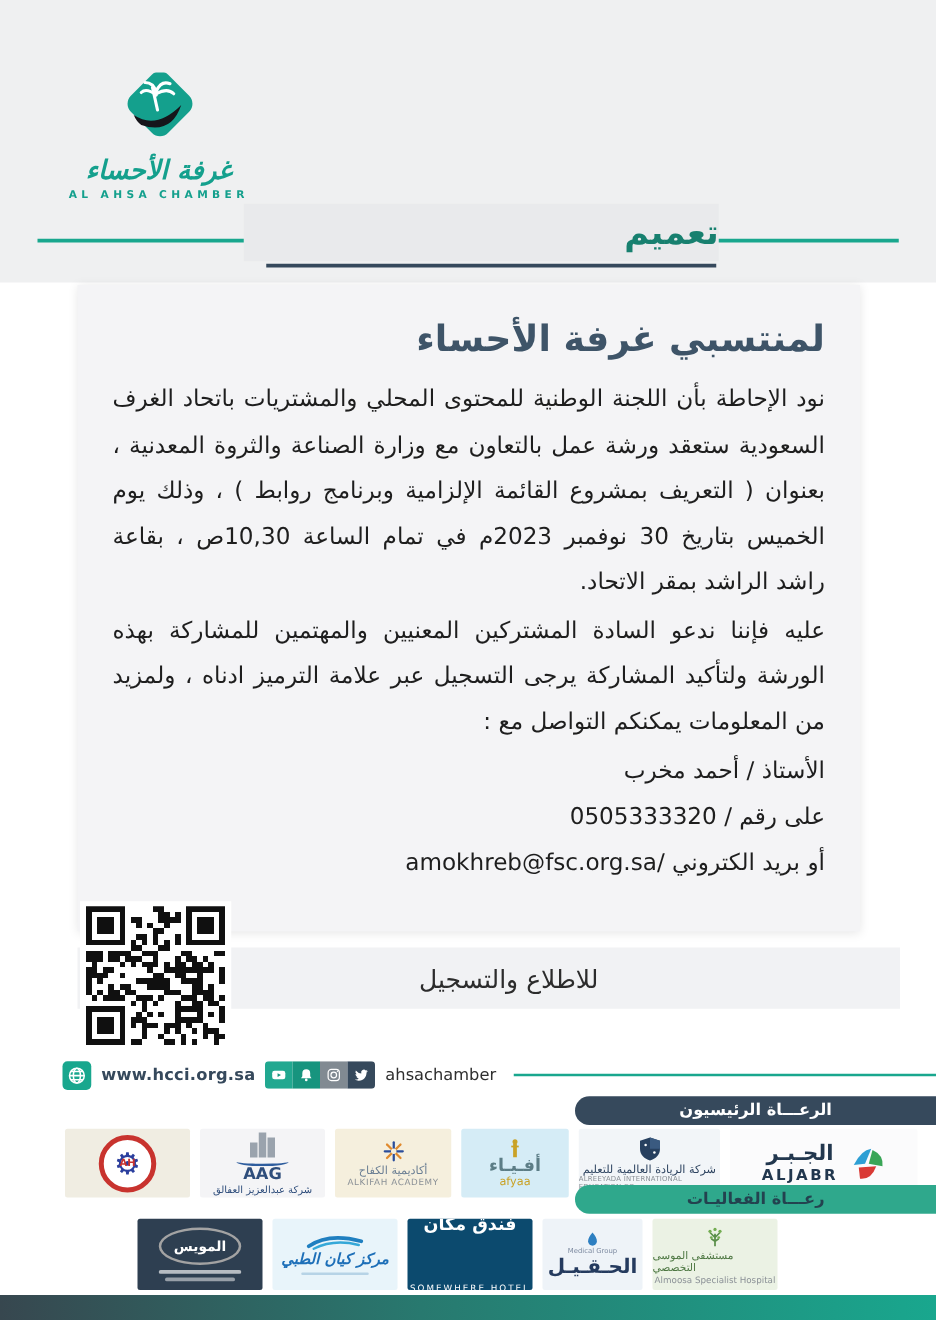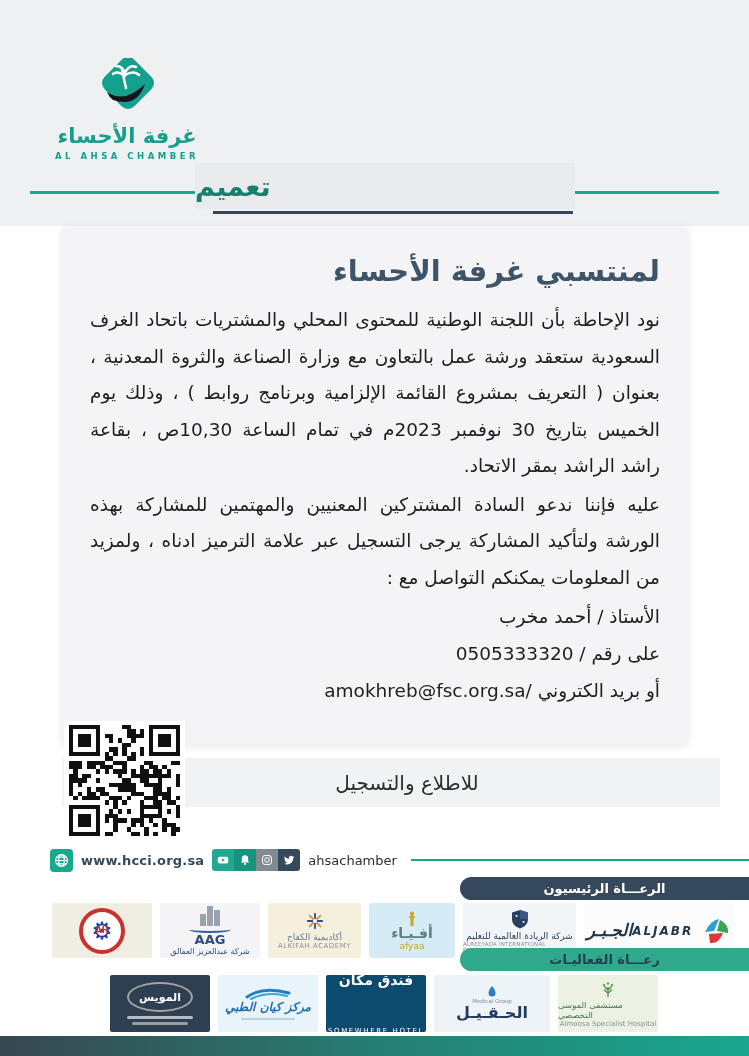--- a/index.html
+++ b/index.html
@@ -6,27 +6,27 @@
   body{background:#ffffff;font-family:"DejaVu Sans",sans-serif;}
   .page{position:relative;width:749px;height:1056px;background:#ffffff;overflow:hidden;margin:0 auto;}
   .dotted{background-image:radial-gradient(rgba(0,0,0,0.045) 1px, transparent 1.2px);background-size:7px 7px;}
 
   
   .top-band{position:absolute;left:0;top:0;width:749px;height:226px;background:#eff0f1;}
 
   
   .logo{position:absolute;left:52px;top:58px;width:150px;text-align:center;}
   .logo svg{display:block;margin:0 auto;}
-  .logo-ar{color:#14a08d;font-size:21px;font-weight:bold;margin-top:2px;}
+  .logo-ar{color:#14a08d;font-size:21px;font-weight:bold;margin-top:2px;font-style:italic;}
   .logo-en{color:#14a08d;font-size:8.5px;letter-spacing:3.5px;margin-top:3px;font-weight:bold;}
 
   
   .banner-line{position:absolute;left:30px;top:191px;width:689px;height:3px;background:#19a78e;}
   .banner-box{position:absolute;left:195px;top:163px;width:380px;height:46px;background:#e9eaec;
-              display:flex;align-items:center;justify-content:flex-start;}
+              display:flex;align-items:center;justify-content:flex-end;}
   .banner-box span{color:#17806f;font-size:27px;font-weight:bold;}
   .banner-underline{position:absolute;left:213px;top:211px;width:360px;height:3px;background:#36495c;}
 
   
   .card{position:absolute;left:62px;top:228px;width:626px;height:517px;background:#f4f4f6;
         box-shadow:0 1px 8px rgba(0,0,0,0.10);box-sizing:border-box;padding:20px 28px 0 28px;direction:rtl;}
   .card h1{margin:6px 0 14px 0;font-size:29px;color:#3e5468;text-align:right;}
   .card p{margin:0 0 2px 0;font-size:18.5px;line-height:36.5px;color:#1e1e1e;text-align:justify;}
   .contact{font-size:18.5px;line-height:37px;color:#1e1e1e;text-align:right;}
   .contact .email{direction:ltr;unicode-bidi:embed;}
@@ -67,21 +67,21 @@
         box-sizing:border-box;overflow:hidden;}
   .t-ah{width:100px;background:#f0ede2;}
   .t-aag{width:100px;background:#f4f4f6;}
   .t-kifah{width:93px;background:#f5efdd;}
   .t-afyaa{width:86px;background:#d5ecf6;}
   .t-reeyada{width:113px;background:#f2f5f8;}
   .t-aljabr{width:150px;background:#fbfbfc;flex-direction:row;gap:8px;}
   .t-mowais{width:100px;background:#2e3f51;}
   .t-kian{width:100px;background:#e8f4fa;}
   .t-makan{width:100px;background:#0c4a6e;gap:36px;}
-  .t-hqeel{width:116px;background:#eef3f8;}
+  .t-hqeel{width:80px;background:#eef3f8;}
   .t-almoosa{width:100px;background:#ebf2e4;}
 
   .ah-circle{width:38px;height:38px;border-radius:50%;border:4px solid #c8332e;background:#fff;
              display:flex;align-items:center;justify-content:center;position:relative;}
   .ah-gear{color:#2b3f9e;font-size:24px;line-height:1;}
   .ah-mono{position:absolute;color:#c8332e;font-size:8px;font-weight:bold;}
 
   .aag-b{display:flex;align-items:flex-end;gap:1px;height:20px;}
   .aag-b i{display:block;width:6px;background:#9aa3ad;}
   .aag-arc{width:42px;height:5px;border-bottom:2px solid #2e5d9e;border-radius:50%;}
@@ -90,21 +90,21 @@
 
   .kifah-ar{color:#6b7f94;font-size:9px;margin-top:2px;}
   .kifah-en{color:#8a9096;font-size:7px;letter-spacing:.5px;}
 
   .afyaa-ar{color:#5c7d86;font-size:14px;font-weight:bold;line-height:1.1;}
   .afyaa-en{color:#c9a227;font-size:9px;}
 
   .reey-ar{color:#2e4460;font-size:9px;margin-top:2px;}
   .reey-en{color:#8a9096;font-size:5.5px;letter-spacing:.2px;}
 
-  .aljabr-txt{display:flex;flex-direction:row;align-items:center;font-style:italic;}
+  .aljabr-txt{display:flex;flex-direction:column;align-items:center;}
   .aljabr-ar{color:#22374e;font-size:17px;font-weight:bold;line-height:1.1;}
   .aljabr-en{color:#22374e;font-size:12px;font-weight:bold;letter-spacing:2px;}
 
   .mowais-oval{width:62px;height:26px;border:2px solid #a3a3a3;border-radius:50%;
                display:flex;align-items:center;justify-content:center;}
   .mowais-ar{color:#ffffff;font-size:11px;font-weight:bold;}
   .mowais-cap{width:66px;height:3px;background:rgba(255,255,255,.65);margin-top:4px;border-radius:2px;}
   .mowais-cap2{width:56px;height:3px;background:rgba(255,255,255,.5);margin-top:3px;border-radius:2px;}
 
   .kian-ar{color:#1d6fb8;font-size:12px;font-weight:bold;font-style:italic;}

